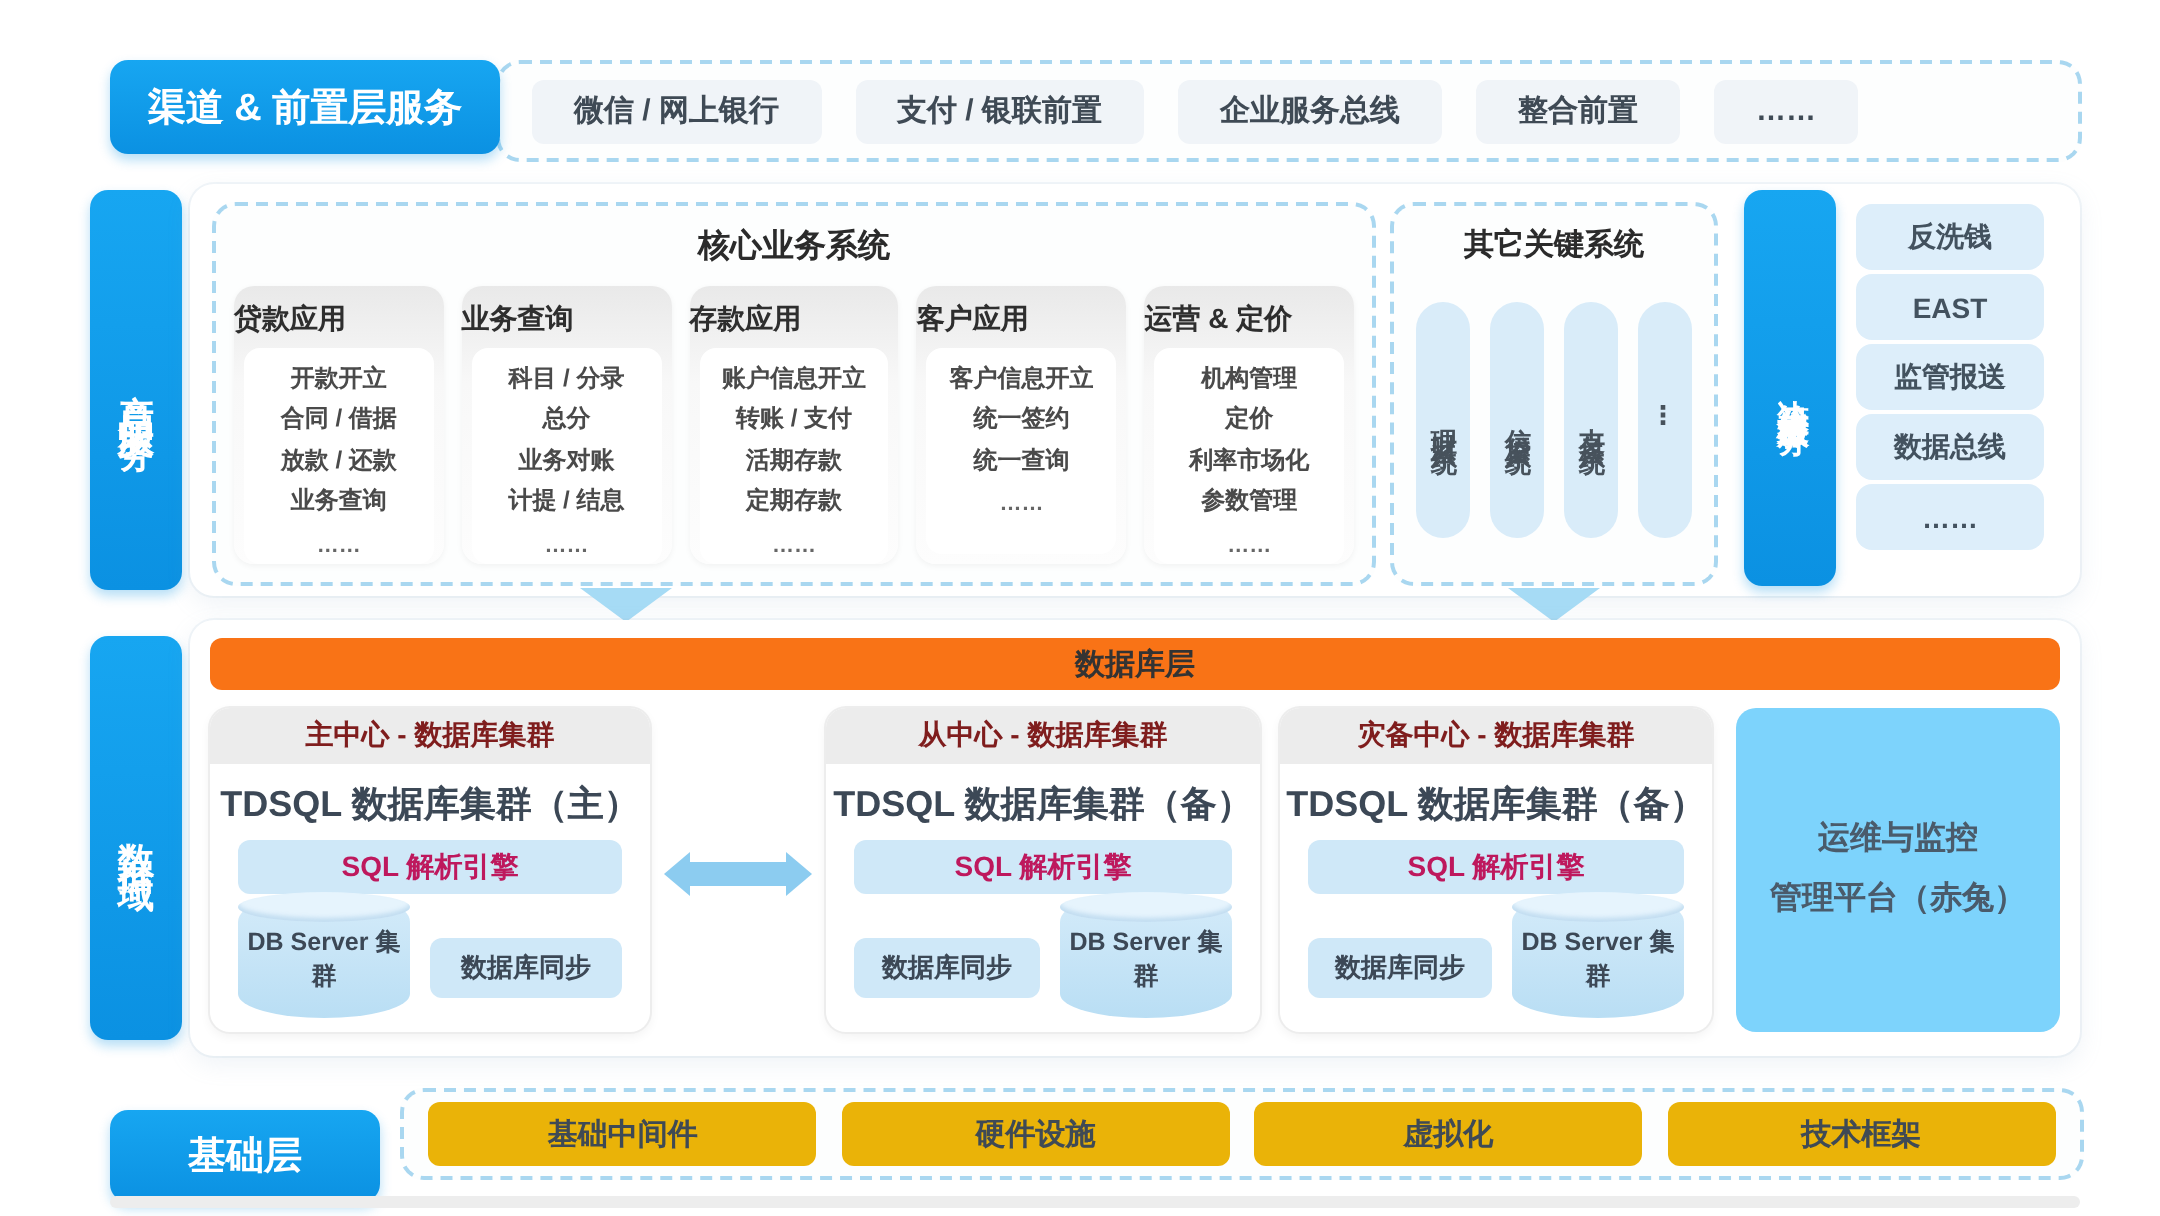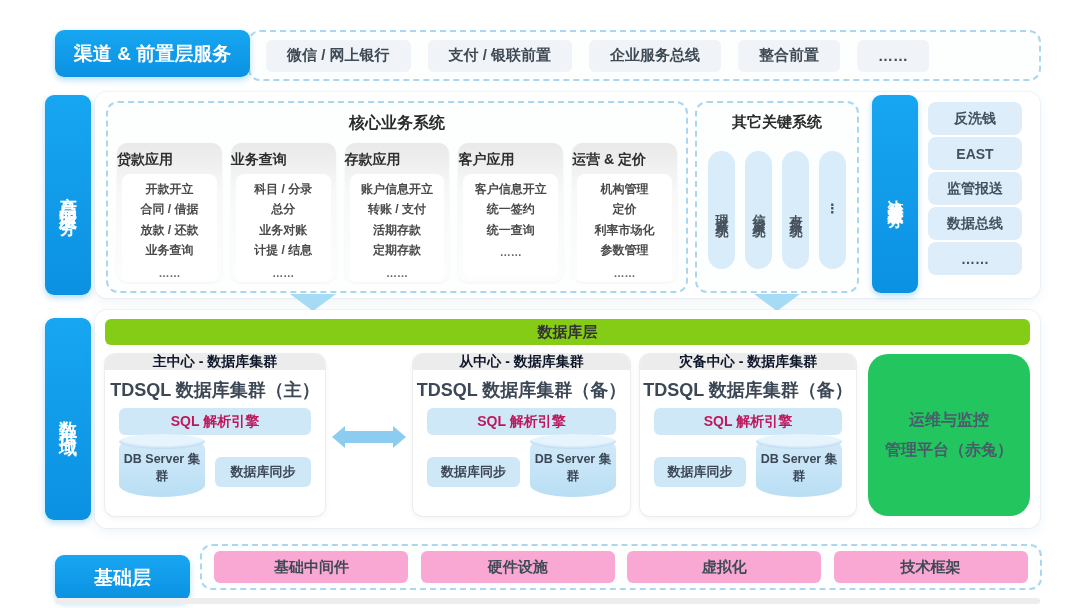--- a/index.html
+++ b/index.html
@@ -18,21 +18,21 @@
   .vtag{writing-mode:vertical-rl;text-orientation:upright;letter-spacing:5px;}
   
   .dashed{position:absolute;border:2px dashed #a9d7f0;border-radius:12px;background:#fdfefe;}
   
   .card{position:absolute;background:#fff;border-radius:12px;
     box-shadow:0 0 0 1px rgba(160,190,215,.14),0 4px 12px rgba(140,170,200,.14);}
   
   .chiprow{position:absolute;inset:0;display:flex;align-items:center;gap:17px;padding:0 16px;}
   .chip{height:32px;background:#f0f4f8;border-radius:6px;display:flex;align-items:center;
     justify-content:center;padding:0 21px;font-size:15px;font-weight:bold;color:#3f4a55;white-space:nowrap;}
-  .chip.blue{background:#f9a8d4;}
+  .chip.blue{background:#eab308;}
   
   .core-title{position:absolute;left:0;right:0;top:10px;text-align:center;
     font-size:16px;font-weight:bold;color:#2b2b2b;}
   .cols{position:absolute;left:9px;right:9px;top:40px;bottom:9px;display:flex;gap:9px;}
   .app-col{flex:1;background:linear-gradient(180deg,#e9e9e9,#f8f8f8 35%,#fdfdfd);
     border-radius:10px;display:flex;flex-direction:column;box-shadow:0 1px 3px rgba(0,0,0,.05);}
   .app-col .hd{text-align:left;font-size:14px;font-weight:bold;color:#2e2e2e;padding:8px 0 5px;white-space:nowrap;}
   .app-col .bd{flex:1;background:#fff;border-radius:8px;margin:0 5px 5px;padding-top:5px;
     text-align:center;font-size:12px;font-weight:bold;color:#4a4a4a;line-height:1.7;}
   .app-col .bd .it:last-child{margin-top:3px;font-size:11px;color:#666;}
@@ -43,42 +43,42 @@
     display:flex;align-items:center;justify-content:center;
     font-size:13px;font-weight:bold;color:#47525c;}
   
   .dcol{position:absolute;display:flex;flex-direction:column;gap:2px;}
   .ditem{width:94px;height:33px;background:#ddeefa;border-radius:8px;display:flex;
     align-items:center;justify-content:center;font-size:14px;font-weight:bold;color:#43525f;}
   
   .chev{position:absolute;width:0;height:0;border-left:23px solid transparent;
     border-right:23px solid transparent;border-top:17px solid #a6dbf5;}
   
-  .dbbar{position:absolute;left:10px;top:9px;width:925px;height:26px;background:#84cc16;
+  .dbbar{position:absolute;left:10px;top:9px;width:925px;height:26px;background:#f97316;
     border-radius:6px;display:flex;align-items:center;justify-content:center;
     font-size:15px;font-weight:bold;color:#333;}
   .cluster{position:absolute;top:44px;height:162px;background:#fff;border-radius:10px;
     box-shadow:0 0 0 1px #ededed,0 2px 6px rgba(0,0,0,.06);display:flex;flex-direction:column;}
-  .cluster .chd{height:16px;background:#ececec;border-radius:10px 10px 0 0;display:flex;
-    align-items:center;justify-content:center;font-size:14px;font-weight:bold;color:#0f172a;}
+  .cluster .chd{height:28px;background:#ececec;border-radius:10px 10px 0 0;display:flex;
+    align-items:center;justify-content:center;font-size:14px;font-weight:bold;color:#7f1d1d;}
   .cluster .tdsql{text-align:center;font-size:18px;font-weight:bold;color:#3c4856;margin:8px 0 6px;white-space:nowrap;}
   .cluster .sqlbar{margin:0 14px;height:27px;background:#cfe8f8;border-radius:6px;display:flex;
     align-items:center;justify-content:center;font-size:14px;font-weight:bold;color:#be185d;}
   .cluster .brow{display:flex;gap:10px;margin:12px 14px 0;align-items:center;}
   .syncbox{flex:1;height:30px;background:#cfe8f8;border-radius:6px;display:flex;
     align-items:center;justify-content:center;font-size:13px;font-weight:bold;color:#3c4856;white-space:nowrap;}
   .cyl{position:relative;width:86px;height:56px;margin-top:-6px;
     background:linear-gradient(180deg,#d2eaf9,#b9def4);
     border-radius:10px 10px 43px 43px/8px 8px 12px 12px;flex:0 0 86px;}
   .cyl::before{content:"";position:absolute;left:0;right:0;top:-7px;height:15px;
     background:#e6f4fd;border-radius:50%;box-shadow:inset 0 -2px 2px rgba(130,180,220,.35);}
   .cyl .ct{position:relative;padding-top:10px;text-align:center;font-size:12.5px;
     font-weight:bold;color:#3c4856;line-height:1.35;}
-  .ops{position:absolute;left:773px;top:44px;width:162px;height:162px;background:#22c55e;
-    border-radius:20px;display:flex;flex-direction:column;align-items:center;justify-content:center;
+  .ops{position:absolute;left:773px;top:44px;width:162px;height:162px;background:#7dd3fc;
+    border-radius:10px;display:flex;flex-direction:column;align-items:center;justify-content:center;
     font-size:16px;font-weight:bold;color:#4a5b6b;line-height:1.9;}
   
   .harrow{position:absolute;left:237px;top:116px;width:74px;height:22px;}
   .harrow .bar{position:absolute;left:11px;right:11px;top:5px;height:12px;background:#8cccf0;}
   .harrow::before{content:"";position:absolute;left:0;top:0;width:0;height:0;
     border-top:11px solid transparent;border-bottom:11px solid transparent;border-right:13px solid #8cccf0;}
   .harrow::after{content:"";position:absolute;right:0;top:0;width:0;height:0;
     border-top:11px solid transparent;border-bottom:11px solid transparent;border-left:13px solid #8cccf0;}
   .strip{position:absolute;left:55px;top:598px;width:985px;height:6px;background:#ededed;border-radius:3px;}
 </style>

